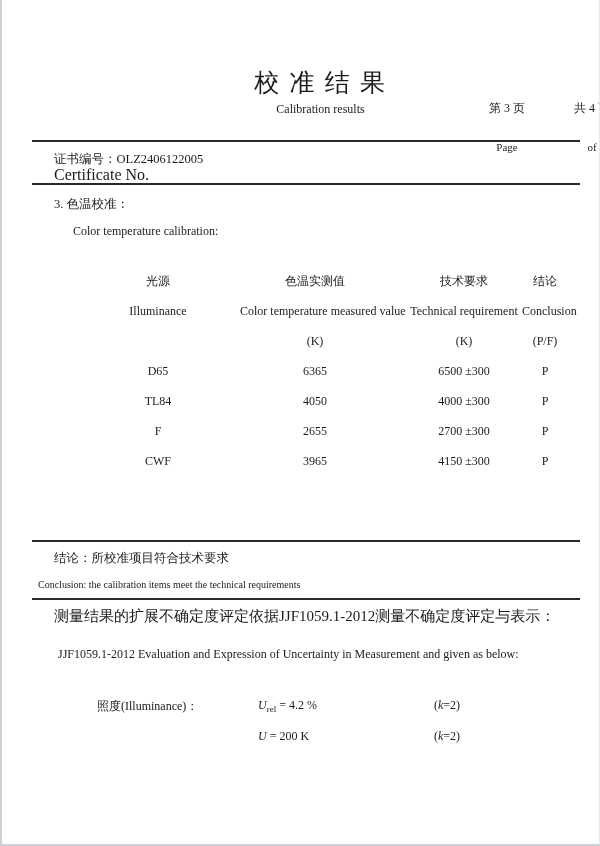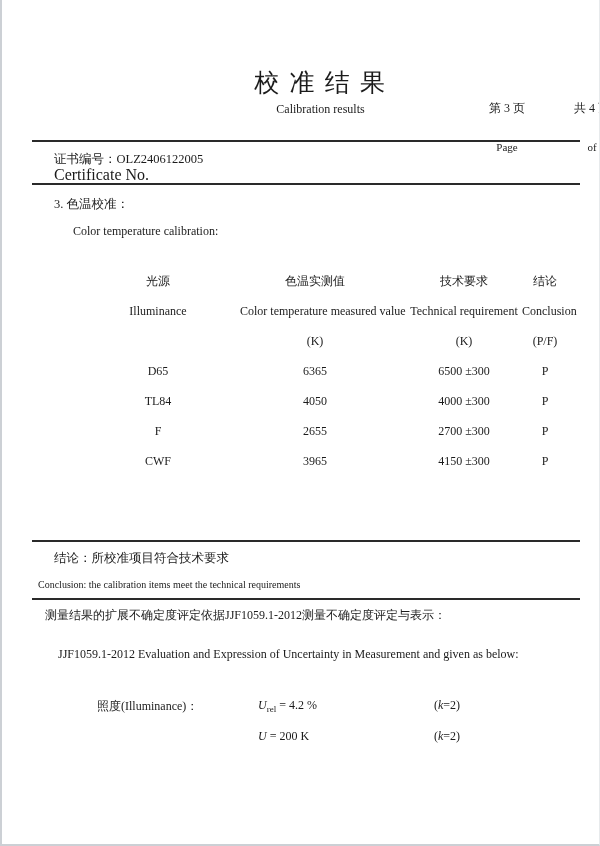--- a/index.html
+++ b/index.html
@@ -79,21 +79,21 @@
   .cal-table > div {
     text-align: center;
     white-space: nowrap;
     margin-top: 38px;
   }
   .cal-table .col1 { padding-left: 44px; }
   .cal-table .col3 { padding-left: 16px; }
   .cal-table .col4 { padding-right: 12px; }
   .concl-cn { left: 32px; top: 550px; font-size: 12.5px; }
   .concl-en { left: 16px; top: 579px; font-size: 10px; }
-  .stmt-cn  { left: 23px; top: 607px; font-size: 12px; }
+  .stmt-cn  { left: 32px; top: 607px; font-size: 15px; }
   .para-en  {
     left: 36px;
     top: 646px;
     width: 534px;
     font-size: 12px;
     line-height: 16.5px;
   }
   .unc-row { left: 0; width: 100%; height: 18px; font-size: 12px; }
   .unc-row-1 { top: 698px; }
   .unc-row-2 { top: 729px; }

